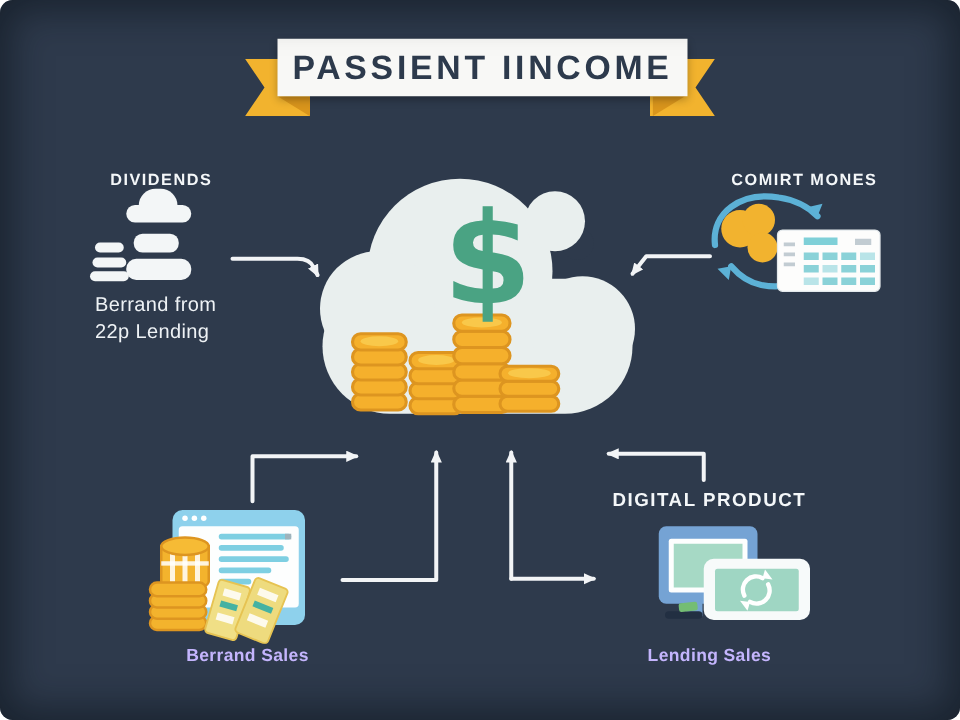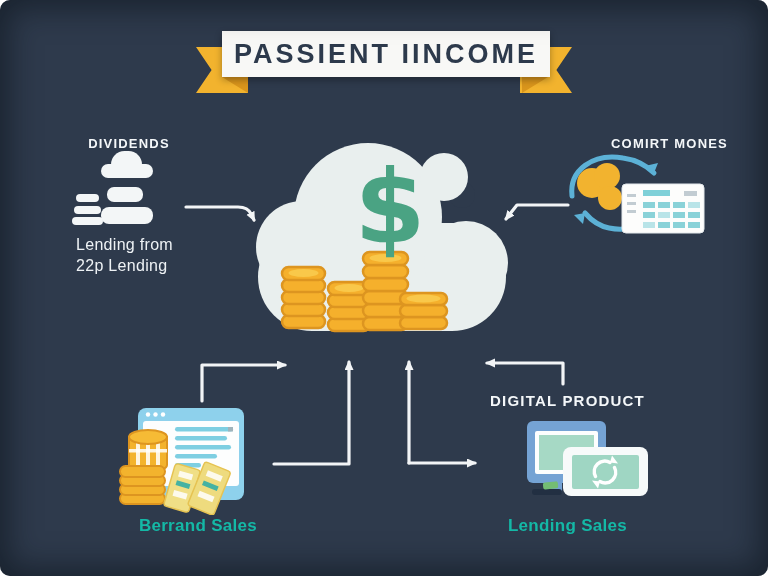--- a/index.html
+++ b/index.html
@@ -18,21 +18,21 @@
   .fold-right{left:522px;clip-path:polygon(0 0,100% 0,0 100%);}
   .banner{position:absolute;left:222px;top:31px;width:328px;height:46px;background:#f8f8f6;
     box-shadow:0 3px 7px rgba(0,0,0,.32);display:flex;align-items:center;justify-content:center;}
   .banner-title{font-size:27px;font-weight:700;letter-spacing:3px;color:#2d3a4c;}
 
   
   .heading{position:absolute;font-size:13px;font-weight:700;letter-spacing:1.2px;
     color:#f4f7f9;text-align:center;}
   .caption{position:absolute;font-size:16px;font-weight:500;color:#eef2f5;letter-spacing:.3px;}
   .caption-center{text-align:center;}
-  .sales-label{position:absolute;font-size:17px;font-weight:600;color:#14b8a6;
+  .sales-label{position:absolute;font-size:14px;font-weight:600;color:#c4b5fd;
     text-align:center;letter-spacing:.3px;}
 
   
   .divicon{position:absolute;left:70px;top:148px;width:92px;height:80px;}
   .divicon .p{position:absolute;background:#f3f6f7;}
 
   svg{display:block;}
 </style>
 </head>
 <body>
@@ -108,25 +108,25 @@
   <div class="divicon">
     <div class="p" style="left:41px;top:3px;width:31px;height:17px;border-radius:15px 15px 4px 4px;"></div>
     <div class="p" style="left:31px;top:16px;width:52px;height:14px;border-radius:7px;"></div>
     <div class="p" style="left:37px;top:39px;width:36px;height:15px;border-radius:7px;"></div>
     <div class="p" style="left:31px;top:59px;width:52px;height:17px;border-radius:8px;"></div>
     <div class="p" style="left:6px;top:46px;width:23px;height:8px;border-radius:4px;"></div>
     <div class="p" style="left:4px;top:58px;width:27px;height:8px;border-radius:4px;"></div>
     <div class="p" style="left:2px;top:69px;width:31px;height:8px;border-radius:4px;"></div>
   </div>
   <div class="caption" style="left:76px;top:234px;line-height:21px;">
-    <div>Lending from</div>
+    <div>Berrand from</div>
     <div>22p Lending</div>
   </div>
 
-  <div class="heading" style="left:592px;top:136px;width:155px;">COMIRT MONES</div>
+  <div class="heading" style="left:566px;top:136px;width:155px;">COMIRT MONES</div>
   <svg class="abs" style="left:565px;top:150px;" width="145" height="90" viewBox="0 0 145 90">
     <g fill="none" stroke="#5cb1d6" stroke-width="5" stroke-linecap="round">
       <path d="M 7,46 C 4,20 28,3 58,8 C 72,10 82,16 89,23"></path>
       <path d="M 91,48 C 93,70 68,83 44,78 C 34,76 26,70 20,63"></path>
       <path d="M 89,23 l 4,-10 l -13,3 z" fill="#5cb1d6" stroke="none"></path>
       <path d="M 20,63 l -11,2 l 9,9 z" fill="#5cb1d6" stroke="none"></path>
     </g>
     <g fill="#f2b32f">
       <circle cx="27" cy="33" r="15"></circle>
         <circle cx="42" cy="26" r="13"></circle>

